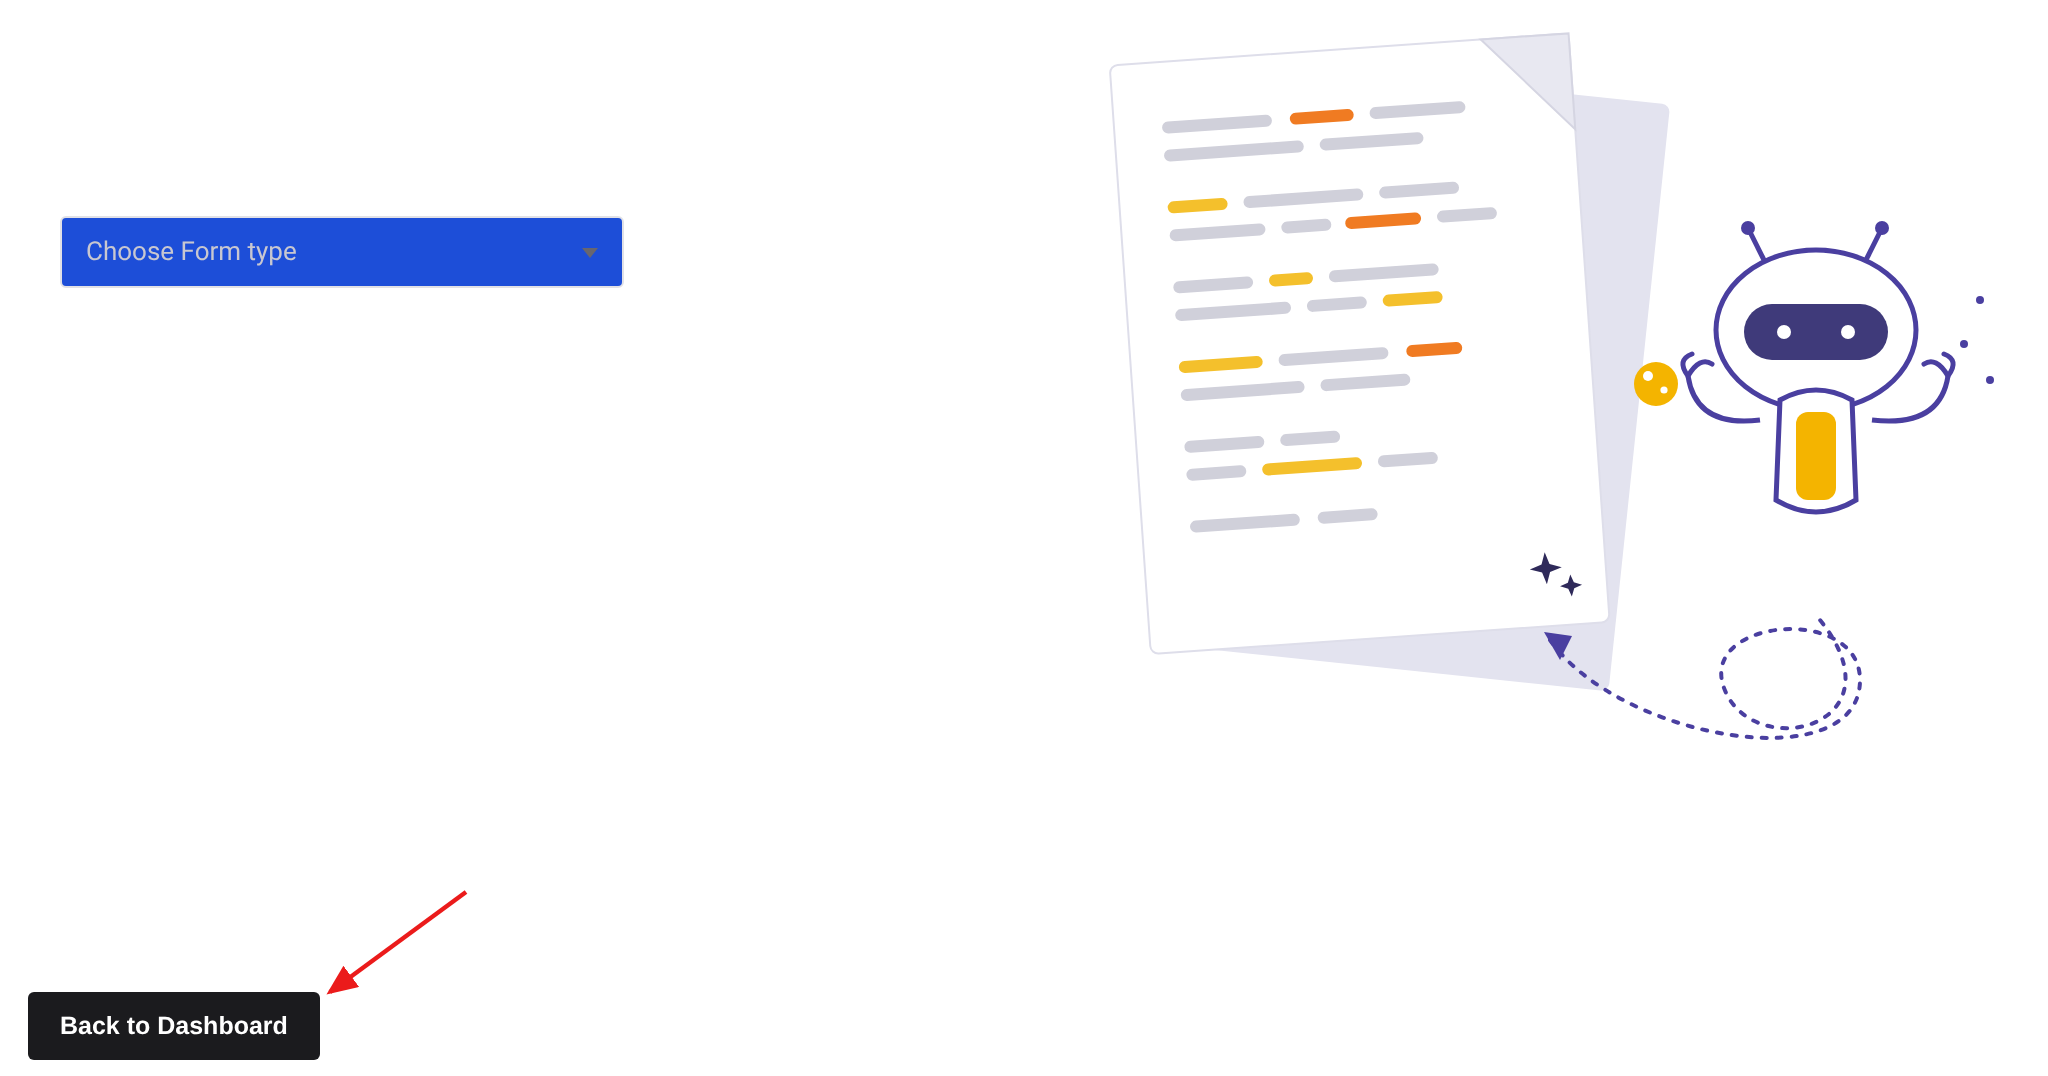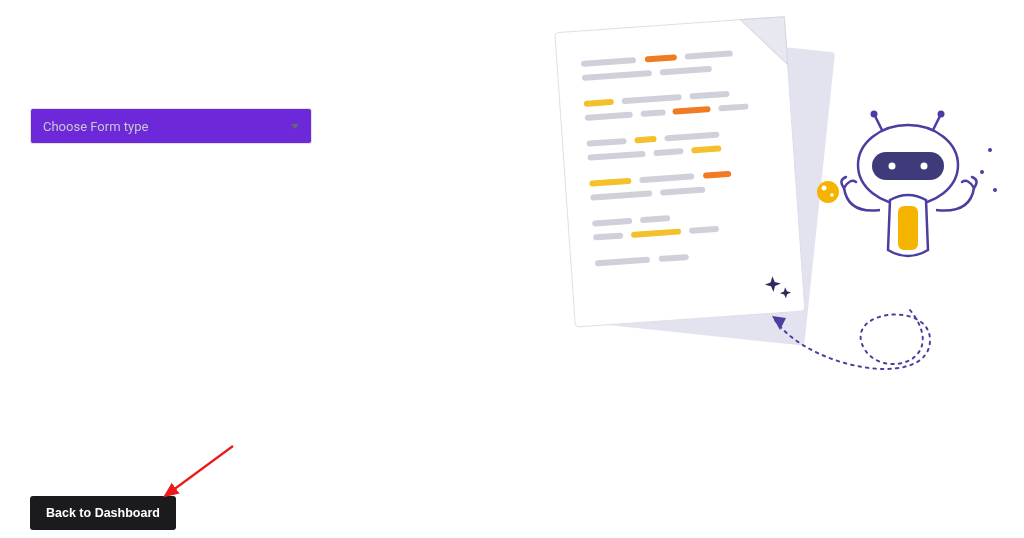--- a/index.html
+++ b/index.html
@@ -36,37 +36,37 @@
     }
     .form-select {
       display: flex;
       align-items: center;
       justify-content: space-between;
       width: 282px;
       height: 36px;
       border: 1px solid #e1e1e6;
       border-radius: 3px;
       padding: 0 12px;
-      background: #6d28d9;
+      background: #1d4ed8;
       cursor: pointer;
     }
     .form-select-placeholder {
       font-size: 13px;
       color: #c8c7d0;
     }
     .caret-down {
       width: 0;
       height: 0;
       border-left: 4px solid transparent;
       border-right: 4px solid transparent;
       border-top: 5px solid #68666f;
     }
     .back-button {
       position: absolute;
-      left: 30px;
+      left: 14px;
       top: 496px;
       background: #1b1b1e;
       color: #ffffff;
       font-size: 12.5px;
       font-weight: 600;
       padding: 10px 16px;
       border: none;
       border-radius: 3px;
       cursor: pointer;
     }

